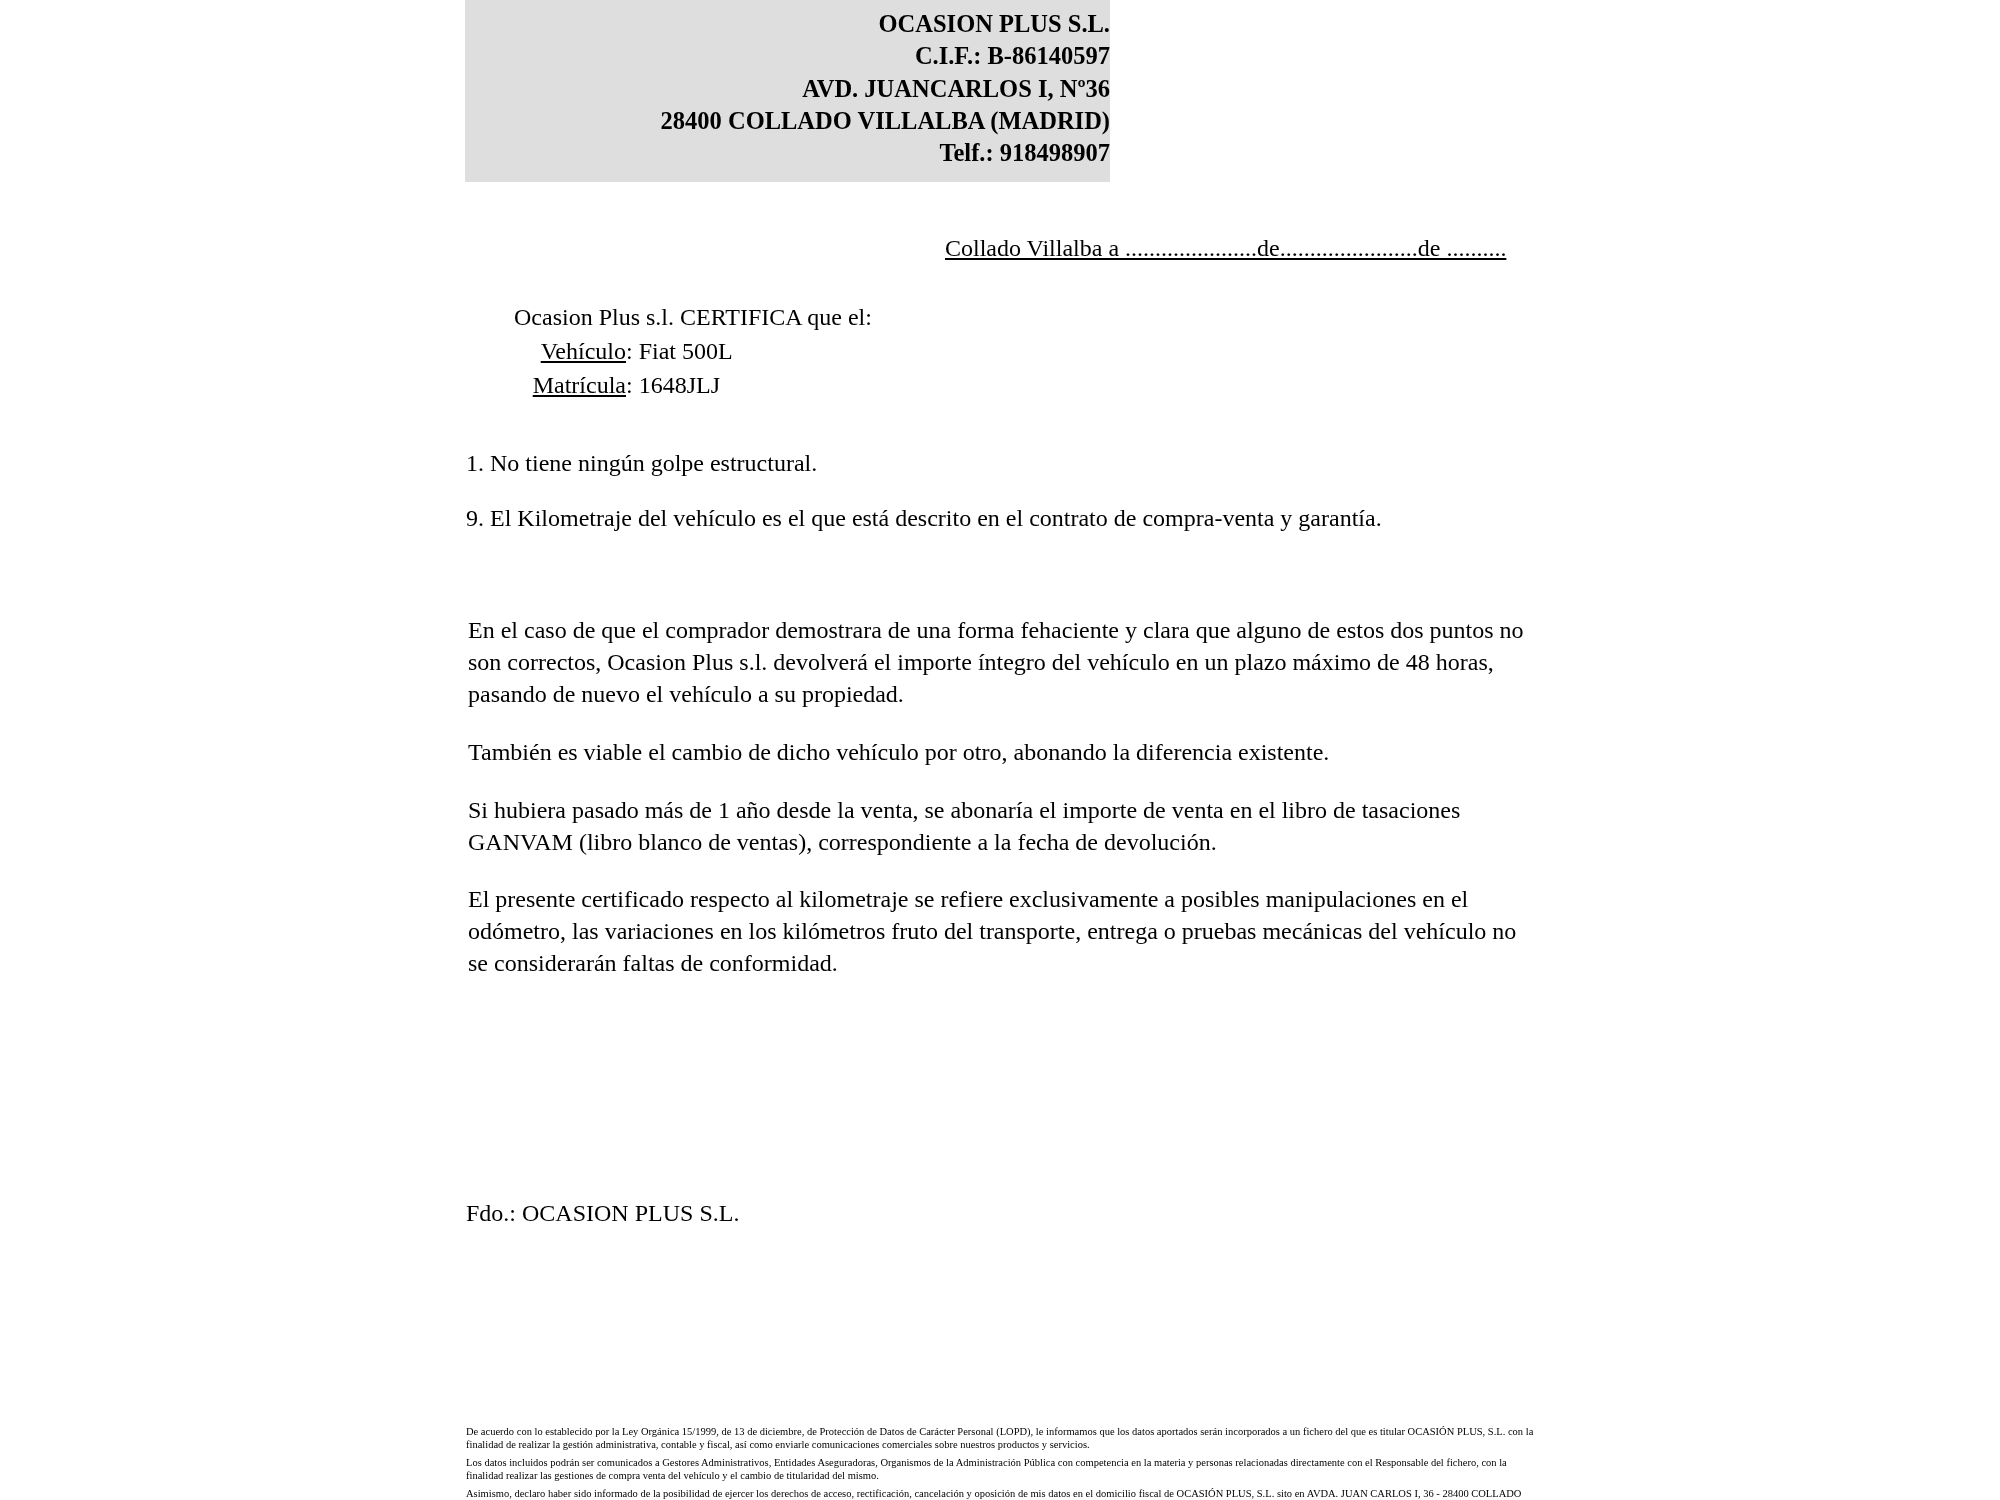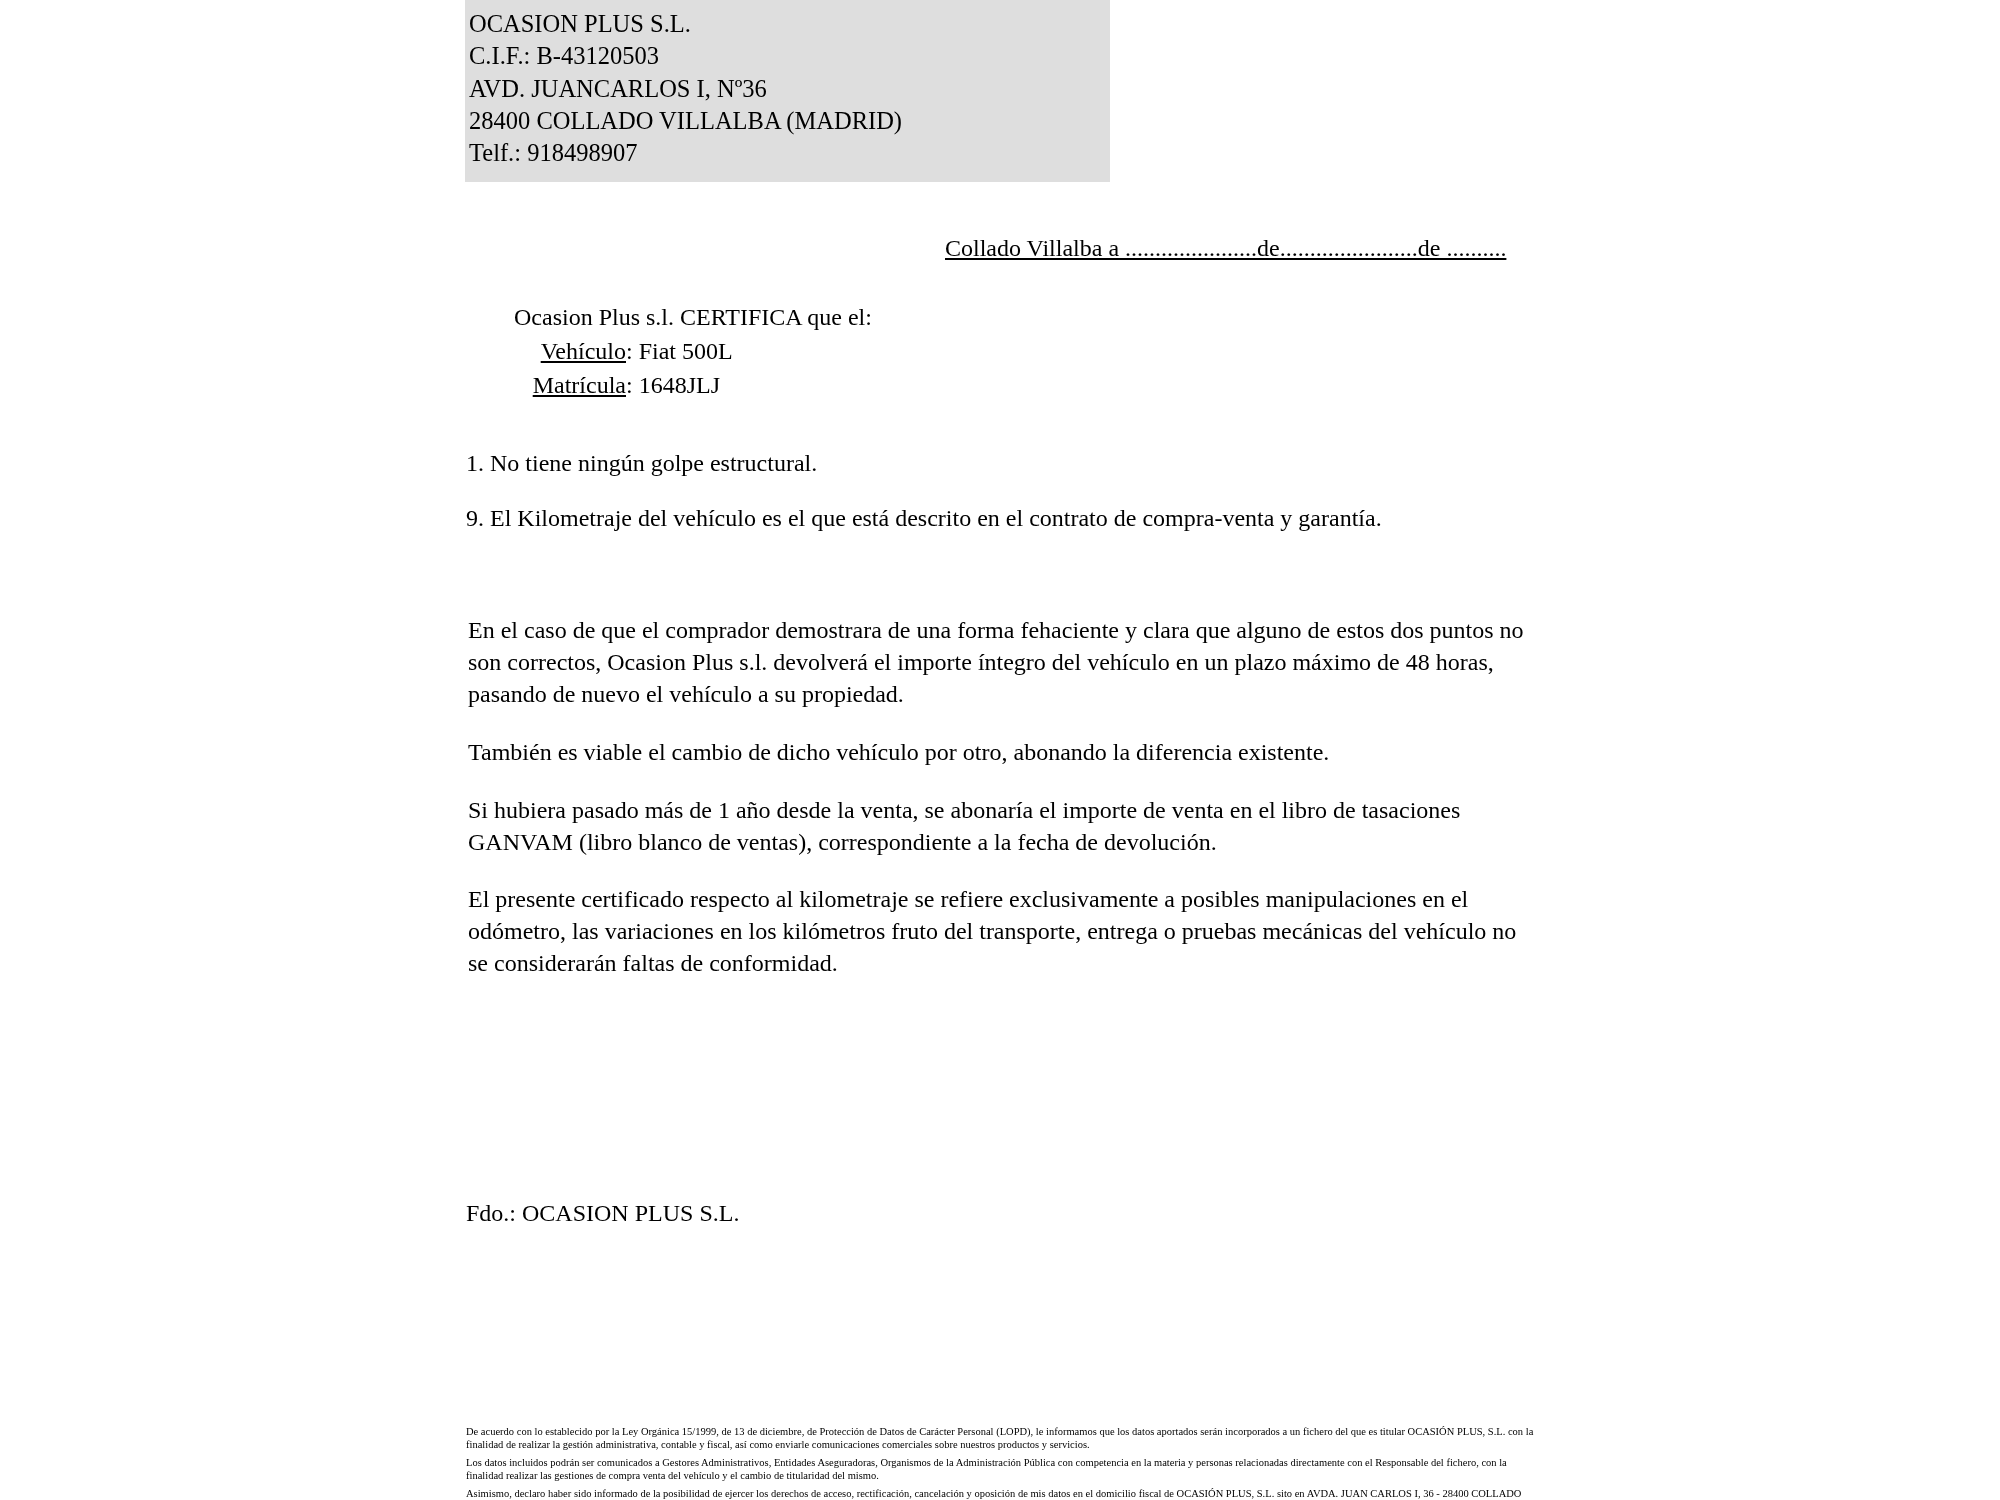--- a/index.html
+++ b/index.html
@@ -27,25 +27,26 @@
   .letterhead {
     position: absolute;
     left: 465px;
     top: 0px;
     width: 645px;
     padding: 8px 0 12px 0;
     background: #dedede;
   }
   .letterhead div {
     font-family: "Liberation Serif", serif;
-    font-weight: normal;
+    font-weight: bold;
     font-size: 24.5px;
     line-height: 1.32;
     padding-left: 4px;
     white-space: nowrap;
+    text-align: right;
   }
   .place-date {
     position: absolute;
     left: 945px;
     top: 235px;
     font-size: 24px;
     white-space: nowrap;
     text-decoration: underline;
   }
   .certifies {
@@ -107,21 +108,21 @@
     margin: 0 0 4px 0;
   }
 </style>
 </head>
 <body>
 
 <div class="page">
 
   <div class="letterhead">
     <div>OCASION PLUS S.L.</div>
-    <div>C.I.F.: B-43120503</div>
+    <div>C.I.F.: B-86140597</div>
     <div>AVD. JUANCARLOS I, Nº36</div>
     <div>28400 COLLADO VILLALBA (MADRID)</div>
     <div>Telf.: 918498907</div>
   </div>
 
   <div class="place-date">Collado Villalba a ......................de.......................de ..........</div>
 
   <div class="certifies">
     <div class="line">Ocasion Plus s.l. CERTIFICA que el:</div>
     <div class="line">

